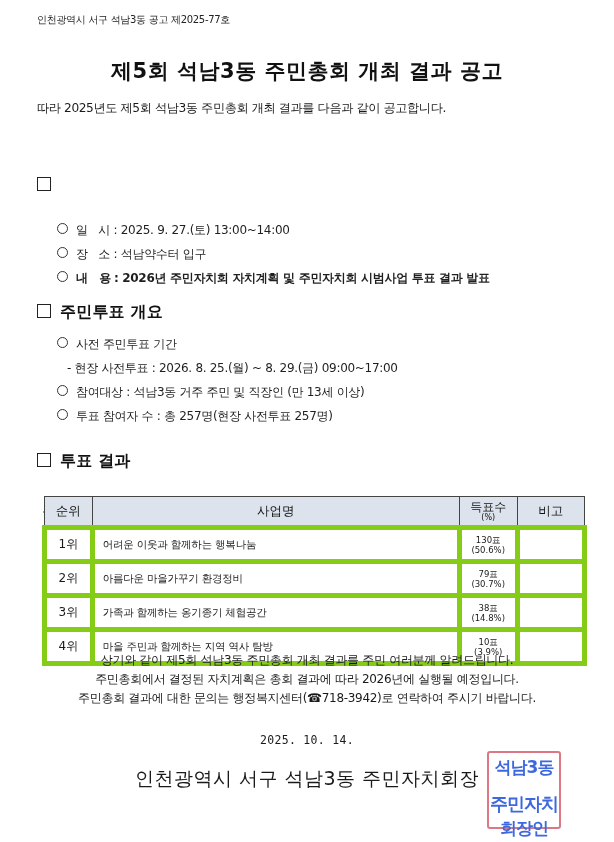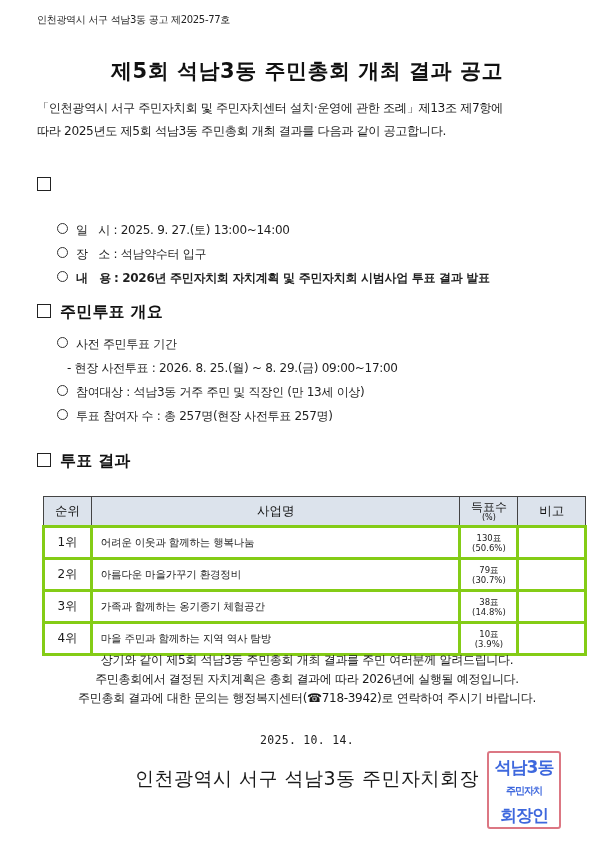--- a/index.html
+++ b/index.html
@@ -12,38 +12,37 @@
   .section-h .box { display: inline-block; width: 12px; height: 12px; border: 1.3px solid #222; margin-right: 9px; vertical-align: -1px; }
   .item { left: 57px; font-size: 12px; color: #1f1f1f; letter-spacing: -0.3px; white-space: nowrap; }
   .item .circle { display: inline-block; width: 9px; height: 9px; border: 1px solid #333; border-radius: 50%; margin-right: 8px; vertical-align: 0px; }
   .item .k1 { display: inline-block; width: 34px; margin-top: 12px; }
   .sub-item { left: 67px; font-size: 12px; color: #1f1f1f; letter-spacing: -0.3px; white-space: nowrap; }
   .table-caption { left: 42px; top: 504px; font-size: 12.5px; color: #111; letter-spacing: -0.3px; }
   table.results { position: absolute; left: 42px; top: 496px; width: 545px; border-collapse: collapse; border: 1.5px solid #222; font-size: 11px; }
   table.results th { background: #dce3ec; font-weight: normal; color: #111; height: 28px; border: 1px solid #444; font-size: 12.5px; padding: 0; }
   table.results th.votes { font-size: 12px; line-height: 12px; }
   table.results th.votes small { display: block; font-size: 8px; line-height: 9px; }
-  table.results td { border: 3px solid #84cc16; height: 29px; padding: 0; color: #1a1a1a; margin-left: 28px; }
+  table.results td { border: 5px solid #84cc16; height: 29px; padding: 0; color: #1a1a1a; margin-left: 28px; }
   table.results td.rank { text-align: center; font-size: 12px; }
   table.results td.name { padding-left: 8px; font-size: 10.5px; letter-spacing: -0.2px; }
   table.results td.count { text-align: center; font-size: 8.5px; line-height: 10px; }
   .closing { left: 0; width: 614px; text-align: center; font-size: 12px; color: #1a1a1a; letter-spacing: -0.3px; }
   .date { left: 0; width: 614px; top: 733px; text-align: center; font-size: 11.5px; color: #1a1a1a; letter-spacing: 0.3px; font-family: "DejaVu Sans Mono", monospace; }
   .signature { left: 0; width: 614px; top: 766px; text-align: center; font-size: 19px; color: #1a1a1a; letter-spacing: 0.5px; }
   .stamp { left: 487px; top: 751px; width: 74px; width: 74px; height: 78px; border: 2px solid #d7606e; border-radius: 3px; color: #1d4ed8; font-size: 17px; line-height: 24px; text-align: center; box-sizing: border-box; padding-top: 2px; opacity: 0.85; font-weight: bold; letter-spacing: -1px; }
 </style>
 </head>
 <body>
 
 <div class="abs notice-no">인천광역시 서구 석남3동 공고 제2025-77호</div>
 
 <div class="abs title">제5회 석남3동 주민총회 개최 결과 공고</div>
 
 <div class="abs intro">
-  <div>「인천광역시 서구 주민자치회 및 주민자치센터 설치·운영에 관한 조례」제13조 제7항에</div>
   <div>따라 2025년도 제5회 석남3동 주민총회 개최 결과를 다음과 같이 공고합니다.</div>
 </div>
 
 <div class="abs section-h" style="top:175px;">
   <span class="box"></span>
 </div>
 <div class="abs item" style="top:210px;">
   <span class="circle"></span><span class="k1" style="white-space:pre;">일   시</span> <span>: 2025. 9. 27.(토) 13:00~14:00</span>
 </div>
 <div class="abs item" style="top:234px;">
@@ -133,15 +132,15 @@
 <div class="abs closing" style="top:652px;">상기와 같이 제5회 석남3동 주민총회 개최 결과를 주민 여러분께 알려드립니다.</div>
 <div class="abs closing" style="top:671px;">주민총회에서 결정된 자치계획은 총회 결과에 따라 2026년에 실행될 예정입니다.</div>
 <div class="abs closing" style="top:690px;">주민총회 결과에 대한 문의는 행정복지센터(☎718-3942)로 연락하여 주시기 바랍니다.</div>
 
 <div class="abs date">2025. 10. 14.</div>
 
 <div class="abs signature">인천광역시 서구 석남3동 주민자치회장</div>
 
 <div class="abs stamp">
   <div>석남3동</div>
-  <div style="font-size:10px;">주민자치</div>
+  <div style="font-size:18px;margin-top:13px;">주민자치</div>
   <div>회장인</div>
 </div>
 
 </body></html>

